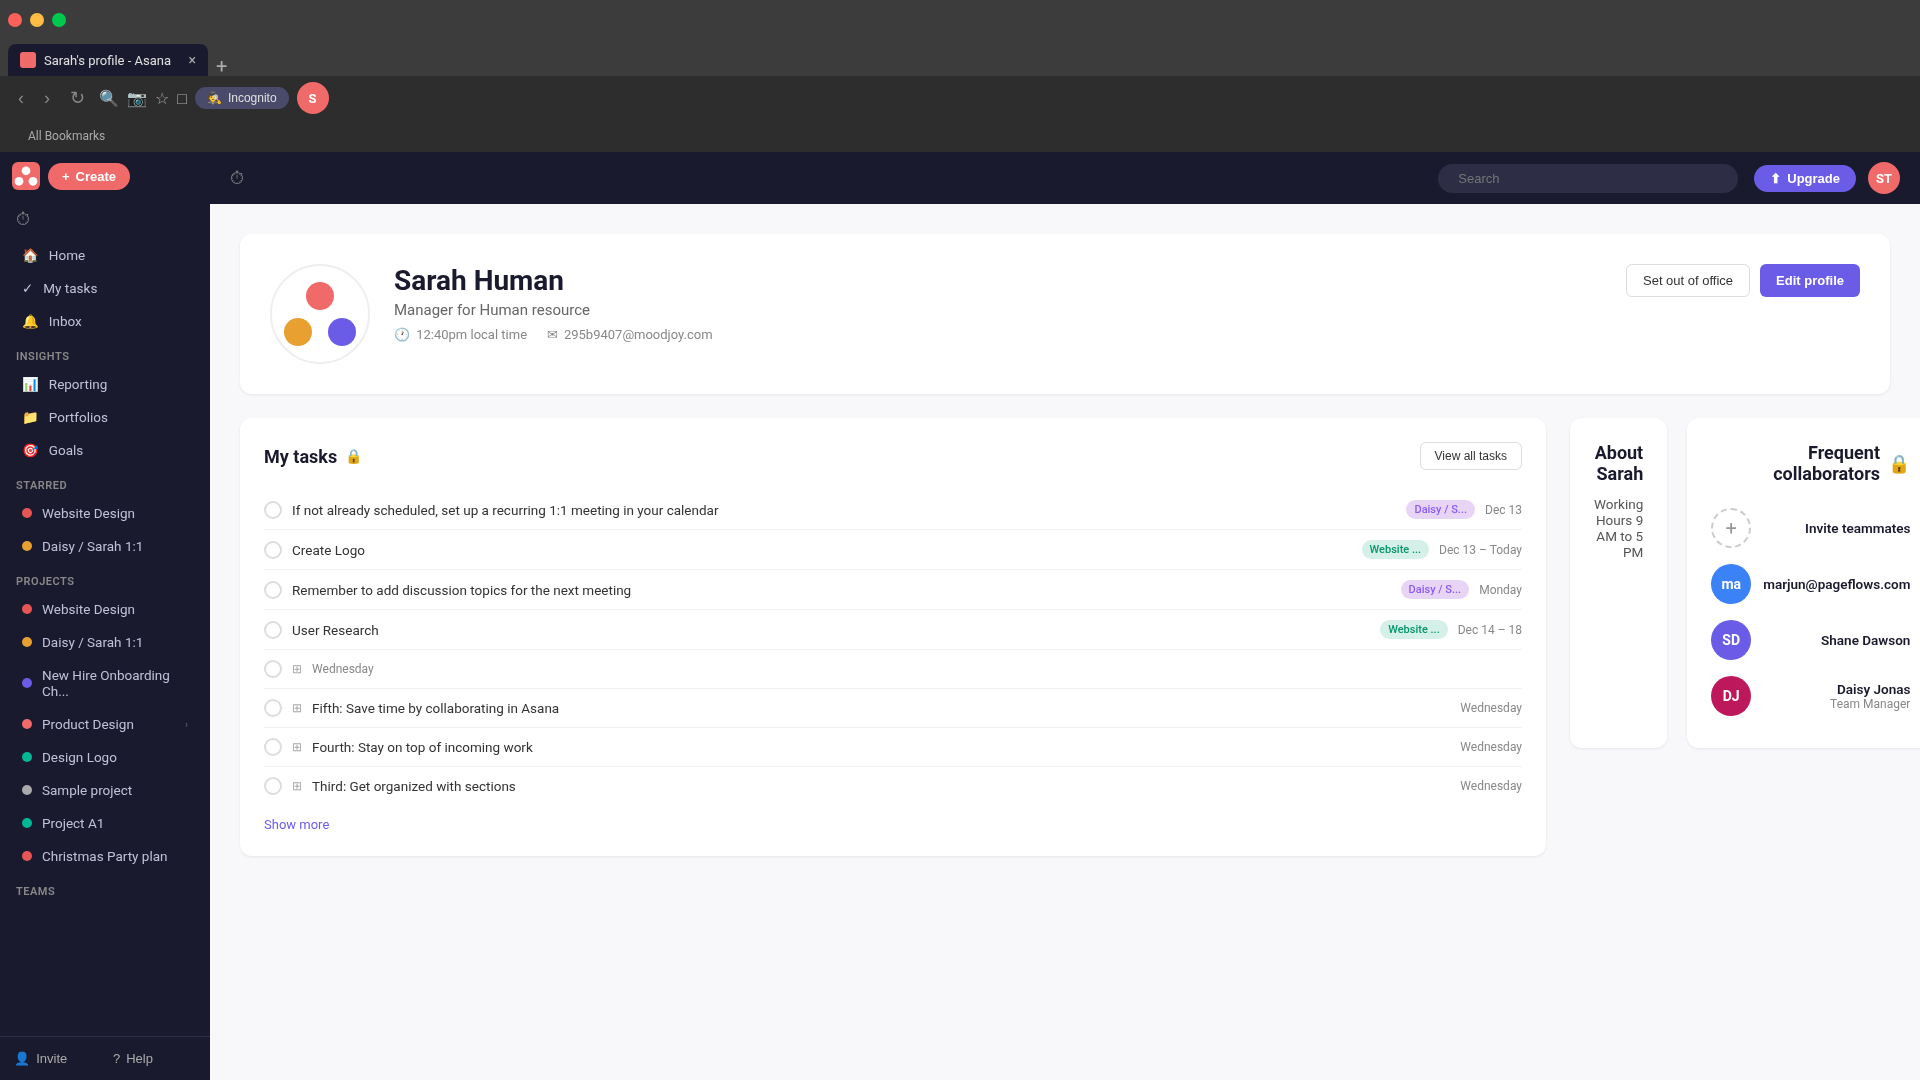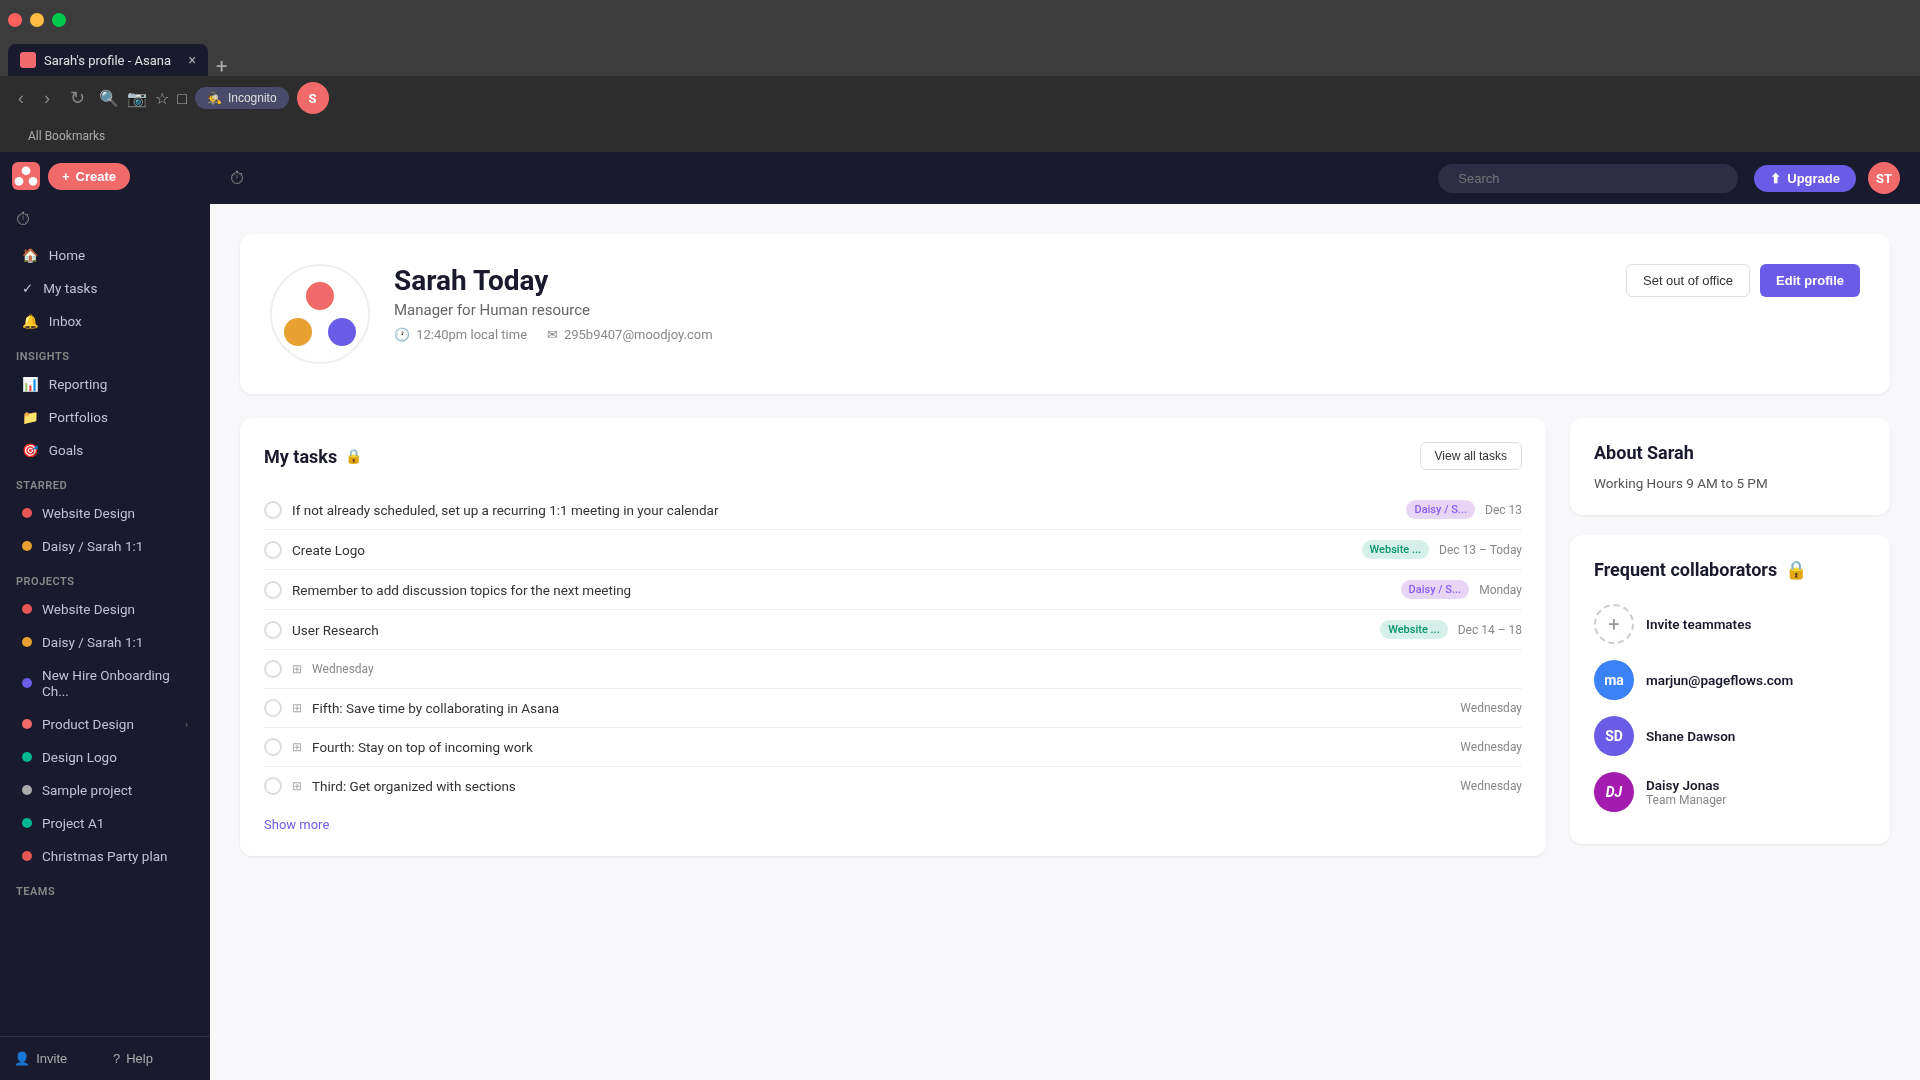--- a/index.html
+++ b/index.html
@@ -67,21 +67,21 @@
     .profile-name { font-size: 28px; font-weight: 700; color: #1a1a2e; margin-bottom: 4px; }
     .profile-role { color: #666; font-size: 15px; margin-bottom: 8px; }
     .profile-meta { display: flex; gap: 20px; color: #888; font-size: 13px; align-items: center; }
     .profile-meta-item { display: flex; align-items: center; gap: 6px; }
     .profile-actions { display: flex; gap: 10px; align-self: flex-start; margin-left: auto; }
     .set-office-btn { background: white; border: 1px solid #ddd; border-radius: 6px; padding: 8px 16px; font-size: 13px; cursor: pointer; color: #333; }
     .edit-profile-btn { background: #6b5ce7; color: white; border: none; border-radius: 6px; padding: 8px 16px; font-size: 13px; font-weight: 600; cursor: pointer; }
 
     .content-columns { display: flex; gap: 24px; align-items: flex-start; }
     .tasks-column { flex: 1; }
-    .sidebar-right { width: 320px; flex-shrink: 0; display: flex; flex-direction: column; gap: 20px; }
+    .sidebar-right { width: 320px; flex-shrink: 0; display: flex; flex-direction: row; gap: 20px; text-align: right; }
 
     .tasks-card { background: white; border-radius: 12px; padding: 24px; box-shadow: 0 1px 3px rgba(0,0,0,0.08); }
     .tasks-header { display: flex; align-items: center; justify-content: space-between; margin-bottom: 20px; }
     .tasks-title { font-size: 18px; font-weight: 700; color: #1a1a2e; display: flex; align-items: center; gap: 8px; }
     .lock-icon { color: #aaa; font-size: 14px; }
     .view-all-btn { background: white; border: 1px solid #ddd; border-radius: 6px; padding: 6px 14px; font-size: 12px; cursor: pointer; color: #333; }
 
     .task-item { display: flex; align-items: center; padding: 10px 0; border-bottom: 1px solid #f0f0f0; gap: 10px; }
     .task-item:last-child { border-bottom: none; }
     .task-check { width: 18px; height: 18px; border: 2px solid #ddd; border-radius: 50%; flex-shrink: 0; cursor: pointer; }
@@ -286,21 +286,21 @@
       <div class="profile-header">
         <div class="profile-avatar">
 
           <svg width="80" height="80" viewBox="0 0 80 80">
             <circle cx="40" cy="22" r="14" fill="#f06a6a"></circle>
             <circle cx="18" cy="58" r="14" fill="#e8a030"></circle>
             <circle cx="62" cy="58" r="14" fill="#6b5ce7"></circle>
           </svg>
         </div>
         <div class="profile-info">
-          <div class="profile-name">Sarah Today</div>
+          <div class="profile-name">Sarah Human</div>
           <div class="profile-role">Manager for Human resource</div>
           <div class="profile-meta">
             <div class="profile-meta-item">
               <span>🕐</span>
               <span>12:40pm local time</span>
             </div>
             <div class="profile-meta-item">
               <span>✉</span>
               <span>295b9407@moodjoy.com</span>
             </div>
@@ -418,21 +418,21 @@
             <div class="collab-item">
               <div class="collab-avatar" style="background: #6b5ce7;">
                 <span>SD</span>
               </div>
               <div class="collab-info">
                 <div class="collab-name">Shane Dawson</div>
               </div>
             </div>
 
             <div class="collab-item">
-              <div class="collab-avatar" style="background: #a21caf; font-style: italic;">
+              <div class="collab-avatar" style="background: #be185d;">
                 <span>DJ</span>
               </div>
               <div class="collab-info">
                 <div class="collab-name">Daisy Jonas</div>
                 <div class="collab-role">Team Manager</div>
               </div>
             </div>
           </div>
 
         </div>

